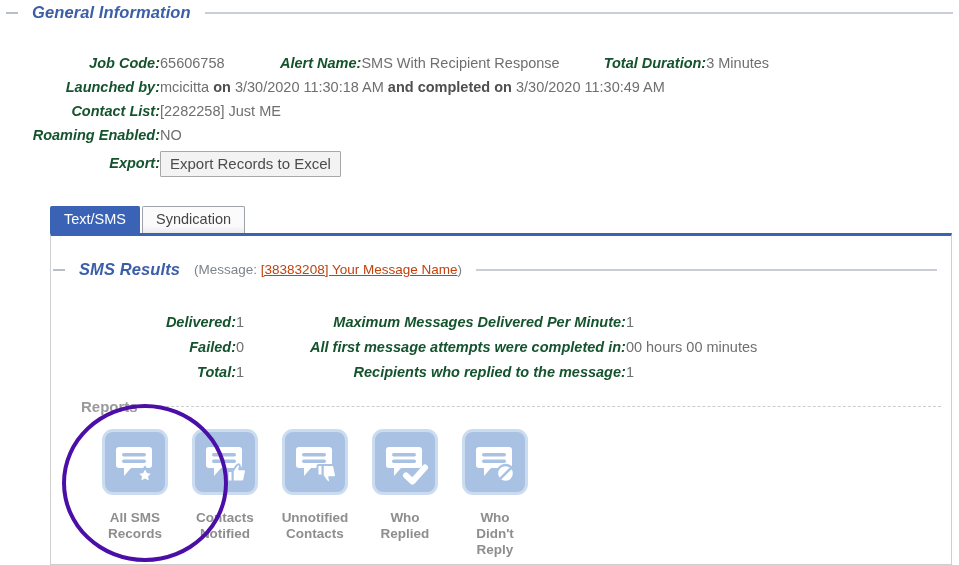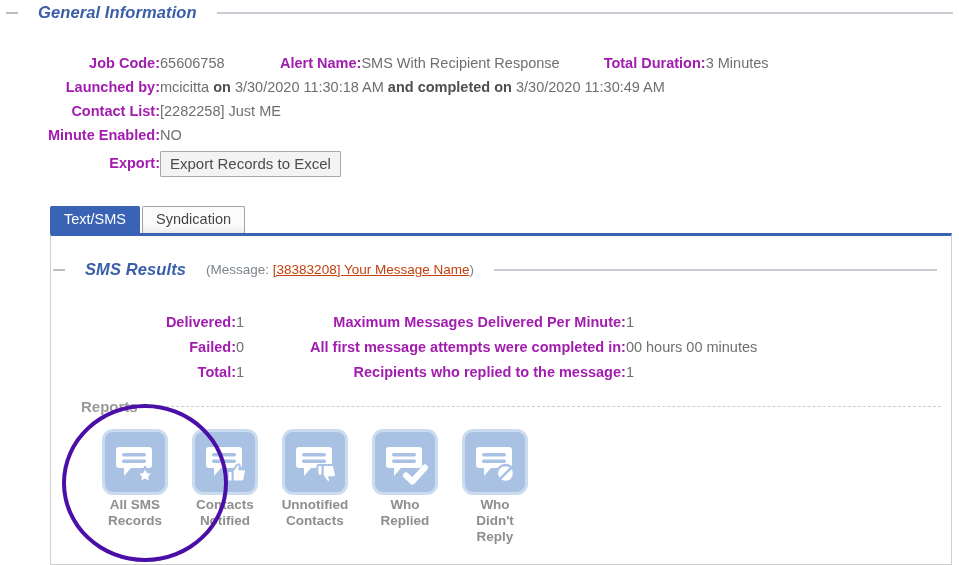--- a/index.html
+++ b/index.html
@@ -14,21 +14,21 @@
     color: #595959;
     font-size: 14px;
     overflow: hidden;
     position: relative;
   }
 
   
   .section-header {
     display: flex;
     align-items: center;
-    gap: 20px;
+    gap: 14px;
     padding: 0;
   }
   .section-header .dash {
     width: 12px;
     height: 2px;
     background: #b9bfc7;
     flex: 0 0 auto;
   }
   .section-title {
     color: #3b5ea8;
@@ -63,22 +63,23 @@
   }
   table.info td {
     padding: 0 0 7px 0;
     vertical-align: top;
     line-height: 17px;
     font-size: 14.5px;
     white-space: nowrap;
   }
   td.lbl {
     text-align: right;
+    font-style: italic;
     font-weight: bold;
-    color: #a21caf;
+    color: #14532d;
     padding-right: 7px;
   }
   td.val {
     color: #6f6f6f;
     font-weight: normal;
   }
   td.val b {
     color: #4f4f4f;
     font-weight: bold;
   }
@@ -219,21 +220,21 @@
     background: #a9c2e3;
     border: 3px solid #ccdcf0;
     box-sizing: border-box;
     display: flex;
     align-items: center;
     justify-content: center;
     margin: 0 auto;
   }
   .tile svg { display: block; }
   .report-caption {
-    margin-top: 2px;
+    margin-top: 15px;
     font-size: 13.5px;
     font-weight: bold;
     color: #8e8e8e;
     line-height: 16px;
   }
 
   
   #annotation-circle {
     position: absolute;
     left: 62px;
@@ -276,21 +277,21 @@
         <span>3/30/2020 11:30:18 AM</span>
         <b>and completed on</b>
         <span>3/30/2020 11:30:49 AM</span>
       </td>
     </tr>
     <tr>
       <td class="lbl">Contact List:</td>
       <td class="val" colspan="6">[2282258] Just ME</td>
     </tr>
     <tr>
-      <td class="lbl">Minute Enabled:</td>
+      <td class="lbl">Roaming Enabled:</td>
       <td class="val" colspan="6">NO</td>
     </tr>
     <tr>
       <td class="lbl" style="padding-top:4px">Export:</td>
       <td class="val" colspan="6">
         <button class="export-btn">Export Records to Excel</button>
       </td>
     </tr>
   </tbody>
     </table>

